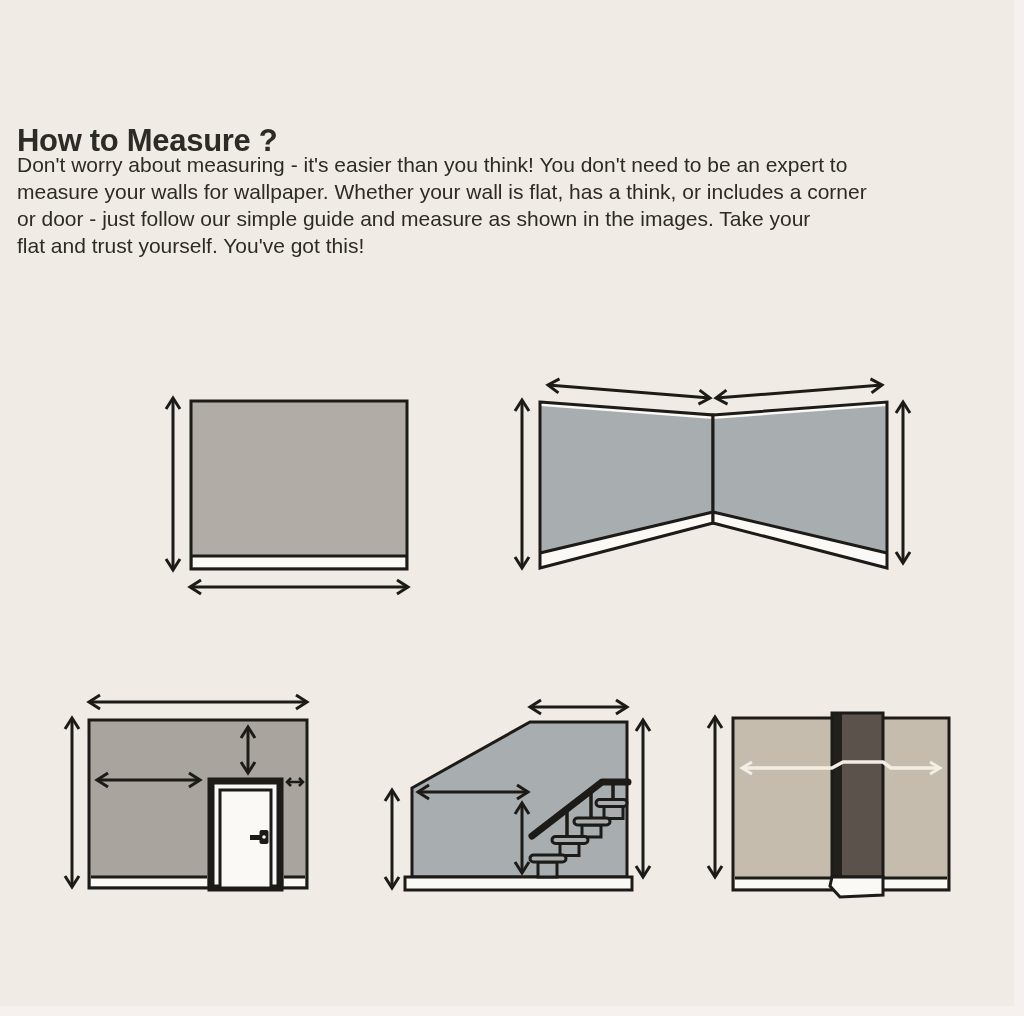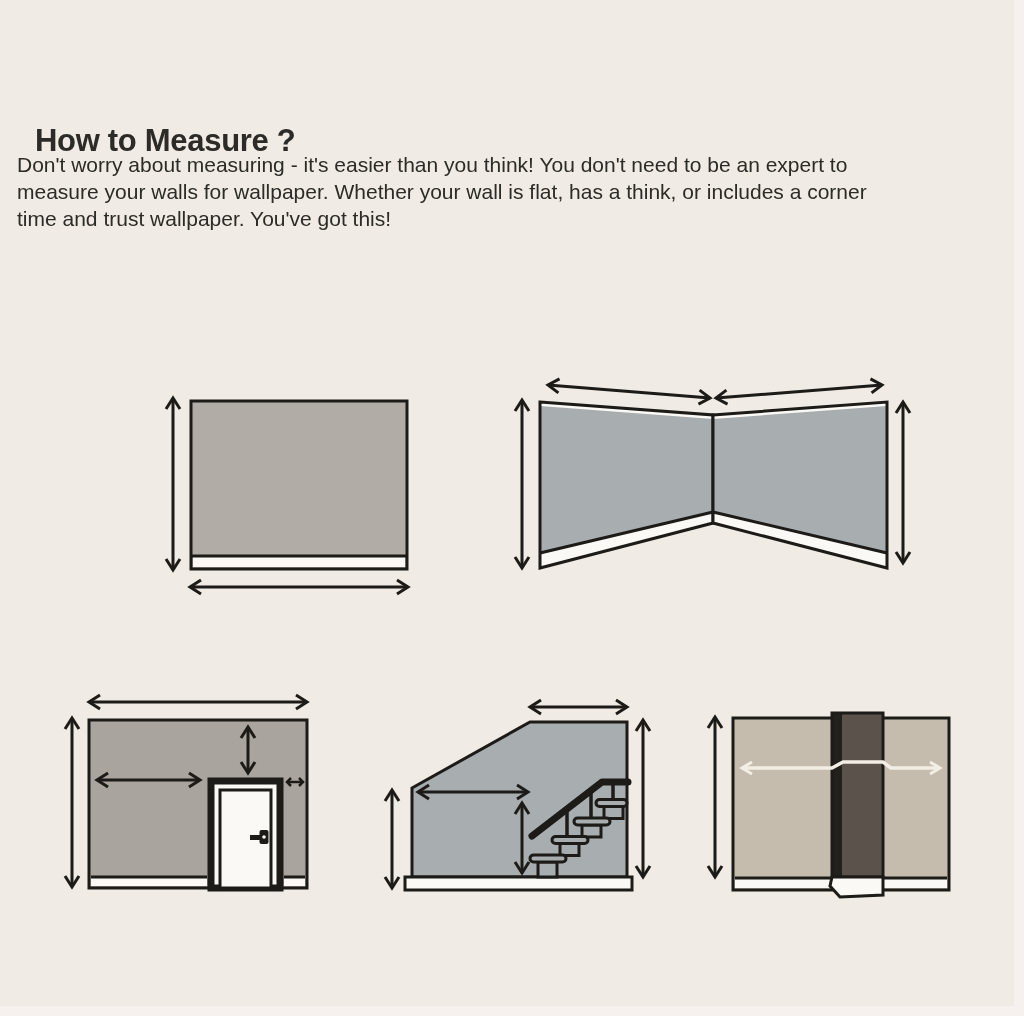--- a/index.html
+++ b/index.html
@@ -7,21 +7,21 @@
     width:1024px;height:1016px;
     background:var(--bg,#f0ebe4);
     font-family:"Liberation Sans", sans-serif;
     position:relative;overflow:hidden;
   }
   .edge-right{position:absolute;right:0;top:0;width:10px;height:100%;background:var(--edge,#f6f1ee);}
   .edge-bottom{position:absolute;left:0;bottom:0;width:100%;height:10px;background:var(--edge,#f6f1ee);}
   .page-title{
     position:absolute;left:17px;top:102px;
     font-size:31px;font-weight:bold;color:var(--text,#2d2b27);
-    letter-spacing:-0.3px;white-space:nowrap;margin-left:18px;
+    letter-spacing:-0.3px;white-space:nowrap;
   }
   .intro{position:absolute;left:17px;top:151px;color:var(--text,#2d2b27);}
   .intro-line{font-size:21px;line-height:27px;white-space:nowrap;}
   .diagram{position:absolute;}
   #fig-flat{left:150px;top:380px;}
   #fig-corner{left:505px;top:370px;}
   #fig-door{left:60px;top:690px;}
   #fig-slope{left:380px;top:695px;}
   #fig-column{left:700px;top:700px;}
 
@@ -56,21 +56,22 @@
 </svg>
 
 <div class="edge-right"></div>
 <div class="edge-bottom"></div>
 
 <h1 class="page-title">How to Measure ?</h1>
 
 <div class="intro">
   <div class="intro-line">Don't worry about measuring - it's easier than you think! You don't need to be an expert to</div>
   <div class="intro-line">measure your walls for wallpaper. Whether your wall is flat, has a think, or includes a corner</div>
-  <div class="intro-line">time and trust wallpaper. You've got this!</div>
+  <div class="intro-line">or door - just follow our simple guide and measure as shown in the images. Take your</div>
+  <div class="intro-line">flat and trust yourself. You've got this!</div>
 </div>
 
 <svg id="fig-flat" class="diagram" width="280" height="220" viewBox="0 0 280 220">
   <g>
     <rect x="41" y="21" width="216" height="168" class="wall-warm"></rect>
     <rect x="43" y="177" width="212" height="10" class="paper"></rect>
     <path class="ink" d="M42,176 H257"></path>
     <rect x="41" y="21" width="216" height="168" class="ink"></rect>
   </g>
   <line x1="23" y1="18" x2="23" y2="190" class="arrow" marker-start="url(#mA)" marker-end="url(#mA)"></line>

